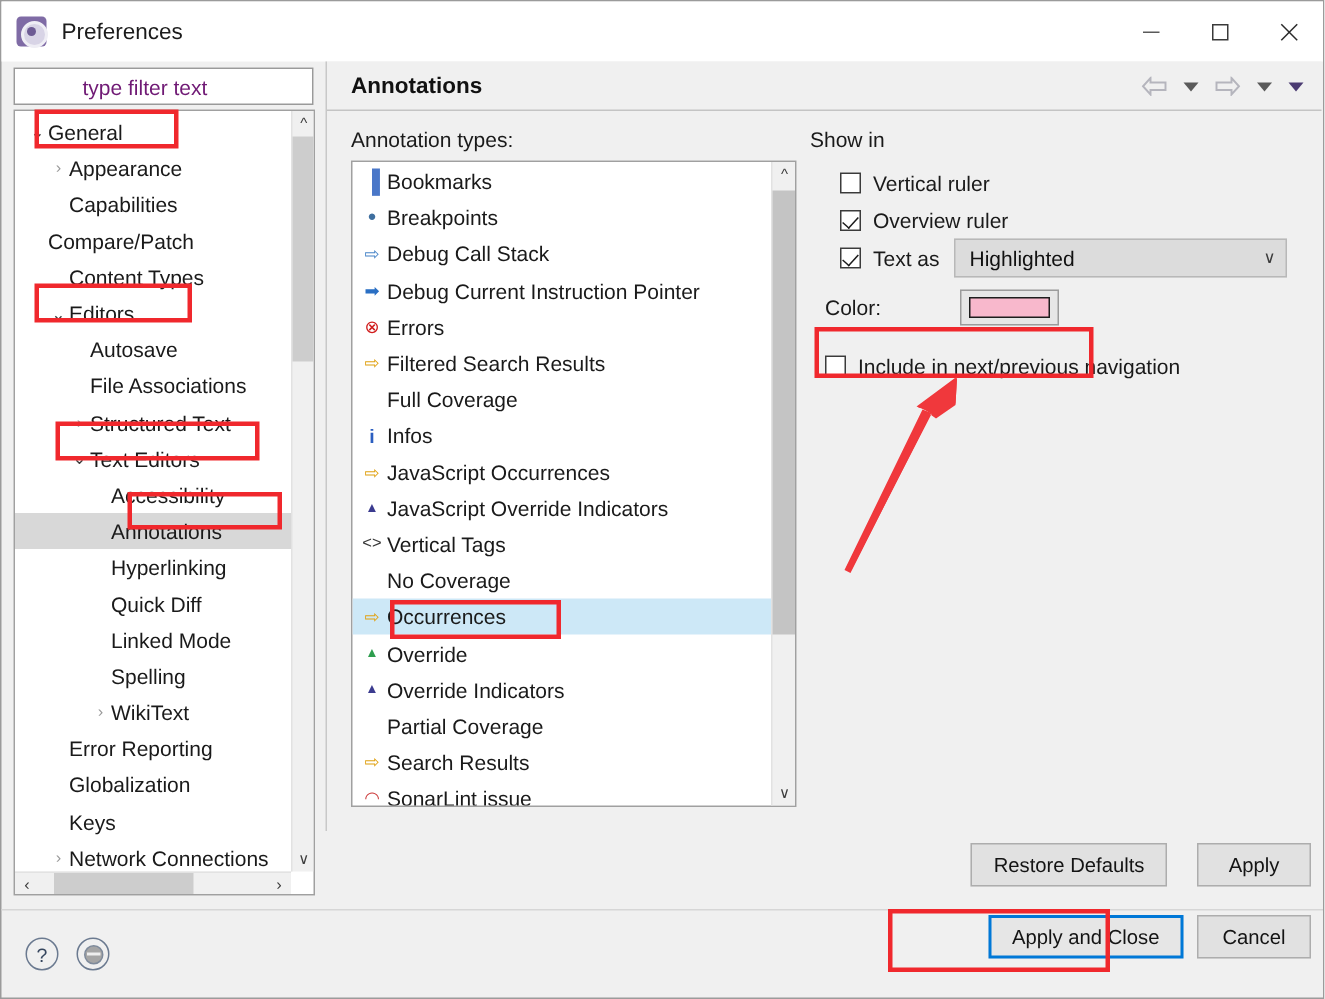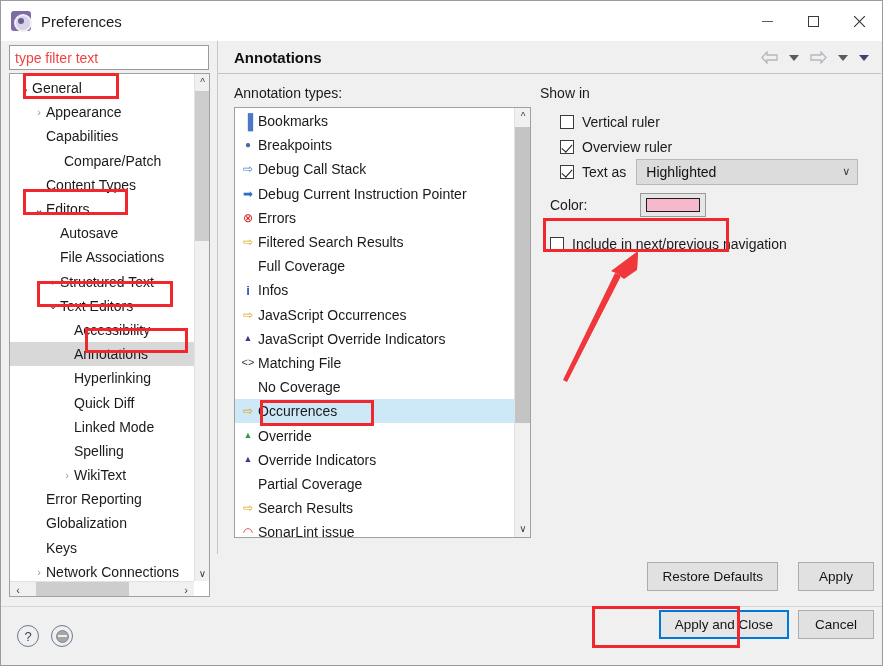--- a/index.html
+++ b/index.html
@@ -59,21 +59,21 @@
   .wb-cl-g::before { transform: rotate(45deg); }
   .wb-cl-g::after  { transform: rotate(-45deg); }
 
   
   #filter-box {
     position: absolute; left: 8px; top: 44px; width: 200px; height: 25px;
     border: 1px solid #9a9a9a; background: #ffffff;
     display: flex; align-items: center;
   }
   #filter-text {
-    padding-left: 5px; font-size: 14px; color: #ef4444;
+    padding-left: 5px; font-size: 14px; color: #701a75; margin-left: 40px;
   }
 
   
   #tree-panel {
     position: absolute; left: 8px; top: 72px; width: 201px; height: 524px;
     background: #ffffff;
     border: 1px solid #a0a0a0;
     overflow: hidden;
   }
   #tree-list { position: absolute; left: 0; top: 2px; width: 186px; }
@@ -294,21 +294,21 @@
           <span class="tlabel">General</span>
         </div>
         <div class="tnode" style="padding-left: 22px;">
           <span class="twist">›</span>
           <span class="tlabel">Appearance</span>
         </div>
         <div class="tnode" style="padding-left: 22px;">
           <span class="twist"></span>
           <span class="tlabel">Capabilities</span>
         </div>
-        <div class="tnode" style="padding-left: 40px;">
+        <div class="tnode" style="padding-left: 8px;">
           <span class="twist"></span>
           <span class="tlabel">Compare/Patch</span>
         </div>
         <div class="tnode" style="padding-left: 22px;">
           <span class="twist"></span>
           <span class="tlabel">Content Types</span>
         </div>
         <div class="tnode" style="padding-left: 22px;">
           <span class="twist open">⌄</span>
           <span class="tlabel">Editors</span>
@@ -459,21 +459,21 @@
           <div class="arow">
             <span class="aicon" style="color: rgb(224, 163, 23);">⇨</span>
             <span>JavaScript Occurrences</span>
           </div>
           <div class="arow">
             <span class="aicon" style="color: rgb(59, 59, 143); font-size: 9px;">▲</span>
             <span>JavaScript Override Indicators</span>
           </div>
           <div class="arow">
             <span class="aicon" style="color: rgb(58, 58, 58); font-size: 11px;">&lt;&gt;</span>
-            <span>Matching File</span>
+            <span>Vertical Tags</span>
           </div>
           <div class="arow">
             <span class="aicon"></span>
             <span>No Coverage</span>
           </div>
           <div class="arow sel">
             <span class="aicon" style="color: rgb(224, 163, 23);">⇨</span>
             <span>Occurrences</span>
           </div>
           <div class="arow">

